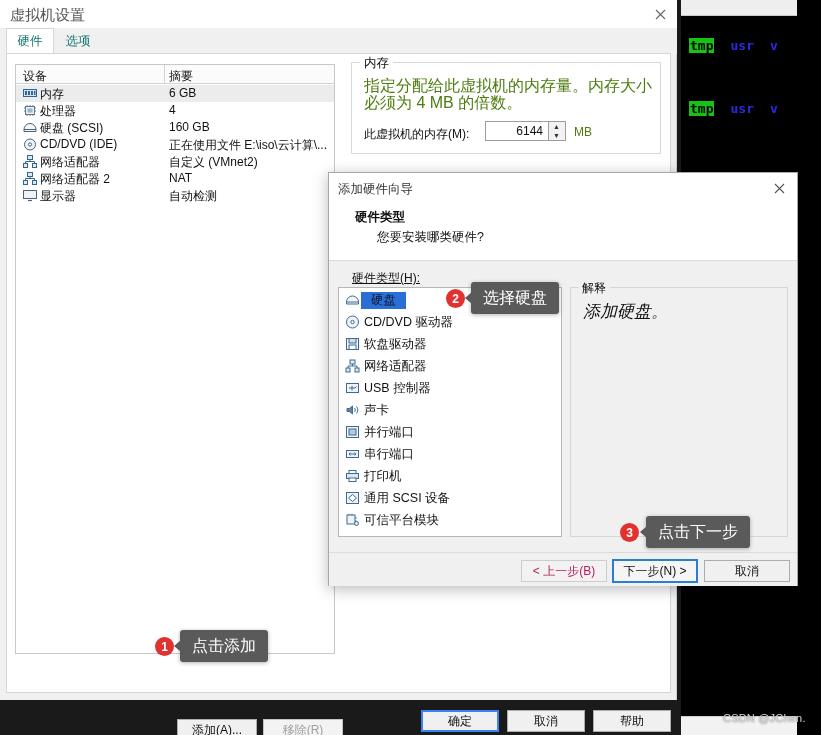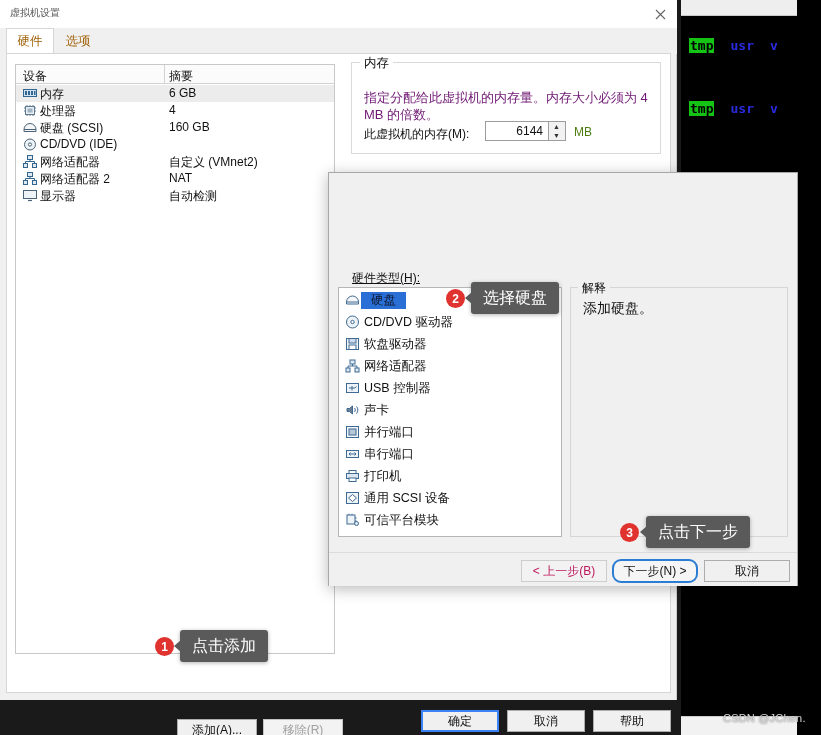--- a/index.html
+++ b/index.html
@@ -50,37 +50,37 @@
     background: #f0f0f0;
     border-right: 1px solid #cfcfcf;
     z-index: 10;
   }
   #vm-titlebar {
     position: absolute; left: 0; top: 0; width: 677px; height: 28px;
     background: #ffffff;
   }
   #vm-title-text {
     position: absolute; left: 10px; top: 6px;
-    font-size: 10px; color: #555;
+    font-size: 15px; color: #555;
   }
   #vm-close-btn {
     position: absolute; left: 644px; top: 0px; width: 33px; height: 28px;
     display: flex; align-items: center; justify-content: center;
     color: #666; font-size: 15px; cursor: pointer;
   }
 
   
   #vm-tabstrip {
     position: absolute; left: 0; top: 28px; width: 677px; height: 26px;
     background: #f0f0f0;
   }
   .vm-tab {
     position: absolute; top: 0px; height: 26px;
     display: flex; align-items: center; justify-content: center;
-    font-size: 12.5px; color: #a16207;
+    font-size: 12.5px; color: #0f766e;
     background: #f0f0f0;
     border: 1px solid transparent;
     cursor: pointer;
   }
   .vm-tab.active {
     background: #ffffff;
     border: 1px solid #d6d6d6;
     border-bottom-color: #ffffff;
   }
   #vm-tab-hardware { left: 6px; width: 48px; }
@@ -127,21 +127,21 @@
     position: absolute; left: 344px; top: 8px; width: 310px; height: 92px;
     border: 1px solid #d9d9d9;
   }
   #memory-group-title {
     position: absolute; left: 8px; top: -8px;
     background: #fff; padding: 0 4px;
     font-size: 12.5px; color: #111;
   }
   #memory-desc {
     position: absolute; left: 12px; top: 14px; width: 290px;
-    font-size: 13px; color: #701a75; line-height: 17px; margin-top: 12px;
+    font-size: 16px; color: #4d7c0f; line-height: 17px;
   }
   #memory-field-label {
     position: absolute; left: 12px; top: 63px;
     font-size: 12px; color: #111;
   }
   #memory-input {
     position: absolute; left: 133px; top: 58px; width: 64px; height: 20px;
     border: 1px solid #9d9d9d; background: #fff;
     font-size: 12px; color: #111;
     text-align: right; padding-right: 5px; line-height: 19px;
@@ -235,28 +235,28 @@
     position: absolute; left: 241px; top: 25px; width: 218px; height: 250px;
     border: 1px solid #d6d6d6;
   }
   #explain-title {
     position: absolute; left: 7px; top: -8px;
     background: #f0f0f0; padding: 0 4px;
     font-size: 12px; color: #111;
   }
   #explain-text {
     position: absolute; left: 12px; top: 12px;
-    font-size: 14px; color: #111;
+    font-size: 17px; color: #111; font-style: italic;
   }
   #wizard-footer {
     position: absolute; left: 0; top: 379px; width: 468px; height: 34px;
     background: #f0f0f0; border-top: 1px solid #dcdcdc;
   }
   #btn-back { left: 192px; top: 7px; width: 86px; height: 22px; }
-  #btn-next { left: 283px; top: 6px; width: 86px; height: 24px; border-radius: 9px; }
+  #btn-next { left: 283px; top: 6px; width: 86px; height: 24px; }
   #btn-wz-cancel { left: 375px; top: 7px; width: 86px; height: 22px; }
   .wz-btn {
     position: absolute;
     background: #f0f0f0; border: 1px solid #adadad;
     font-size: 12px; color: #111;
     display: flex; align-items: center; justify-content: center;
     cursor: pointer;
   }
   .wz-btn.disabled { color: #be185d; border-color: #cdcdcd; background: #f2f2f2; cursor: default; }
   .wz-btn.default { border: 2px solid #2b7cd3; background: #f5f5f5; }
@@ -376,20 +376,21 @@
       </div>
 
       <div class="device-row" style="top:71px;">
         <span class="dev-icon">
           <svg width="14" height="13" viewBox="0 0 14 13">
               <circle cx="7" cy="6.5" r="5.5" fill="#eef3f7" stroke="#4a6378"></circle>
               <circle cx="7" cy="6.5" r="1.6" fill="#fff" stroke="#4a6378"></circle>
             </svg>
         </span>
         <span class="dev-name">CD/DVD (IDE)</span>
+        <span class="dev-summary">正在使用文件 E:\iso\云计算\...</span>
       </div>
 
       <div class="device-row" style="top:88px;">
         <span class="dev-icon">
           <svg width="14" height="13" viewBox="0 0 14 13">
               <rect x="4.5" y="0.5" width="5" height="4" fill="#dfe9f2" stroke="#33668f"></rect>
               <rect x="0.5" y="8.5" width="4" height="4" fill="#dfe9f2" stroke="#33668f"></rect>
               <rect x="9.5" y="8.5" width="4" height="4" fill="#dfe9f2" stroke="#33668f"></rect>
               <path d="M7 4.5v2M2.5 8.5v-2h9v2" stroke="#33668f" fill="none"></path>
             </svg>
@@ -438,20 +439,30 @@
     <div class="win-btn" id="btn-add">添加(A)...</div>
     <div class="win-btn disabled" id="btn-remove">移除(R)</div>
   </div>
 
   <div class="win-btn default" id="btn-ok">确定</div>
   <div class="win-btn" id="btn-cancel">取消</div>
   <div class="win-btn" id="btn-help">帮助</div>
 </div>
 
 <div id="wizard-dialog">
+  <div id="wizard-titlebar">
+    <div id="wizard-title">添加硬件向导</div>
+    <div id="wizard-close">
+      <svg width="11" height="11" viewBox="0 0 11 11">
+          <path d="M1 1 L10 10 M10 1 L1 10" stroke="#555" stroke-width="1.1" fill="none"></path>
+        </svg>
+    </div>
+    <div id="wizard-heading">硬件类型</div>
+    <div id="wizard-subheading">您要安装哪类硬件?</div>
+  </div>
 
   <div id="wizard-body">
     <div id="hw-type-label">硬件类型(H):</div>
 
     <div id="hw-list">
       <div class="hw-item" style="top:3px;">
         <span class="hw-icon">
           <svg width="15" height="14" viewBox="0 0 15 14">
               <path d="M1.5 9a6 6 0 0 1 12 0v2h-12z" fill="#f4f6f8" stroke="#3f6a94" stroke-width="1"></path>
               <path d="M1.5 9h12" stroke="#3f6a94"></path>

